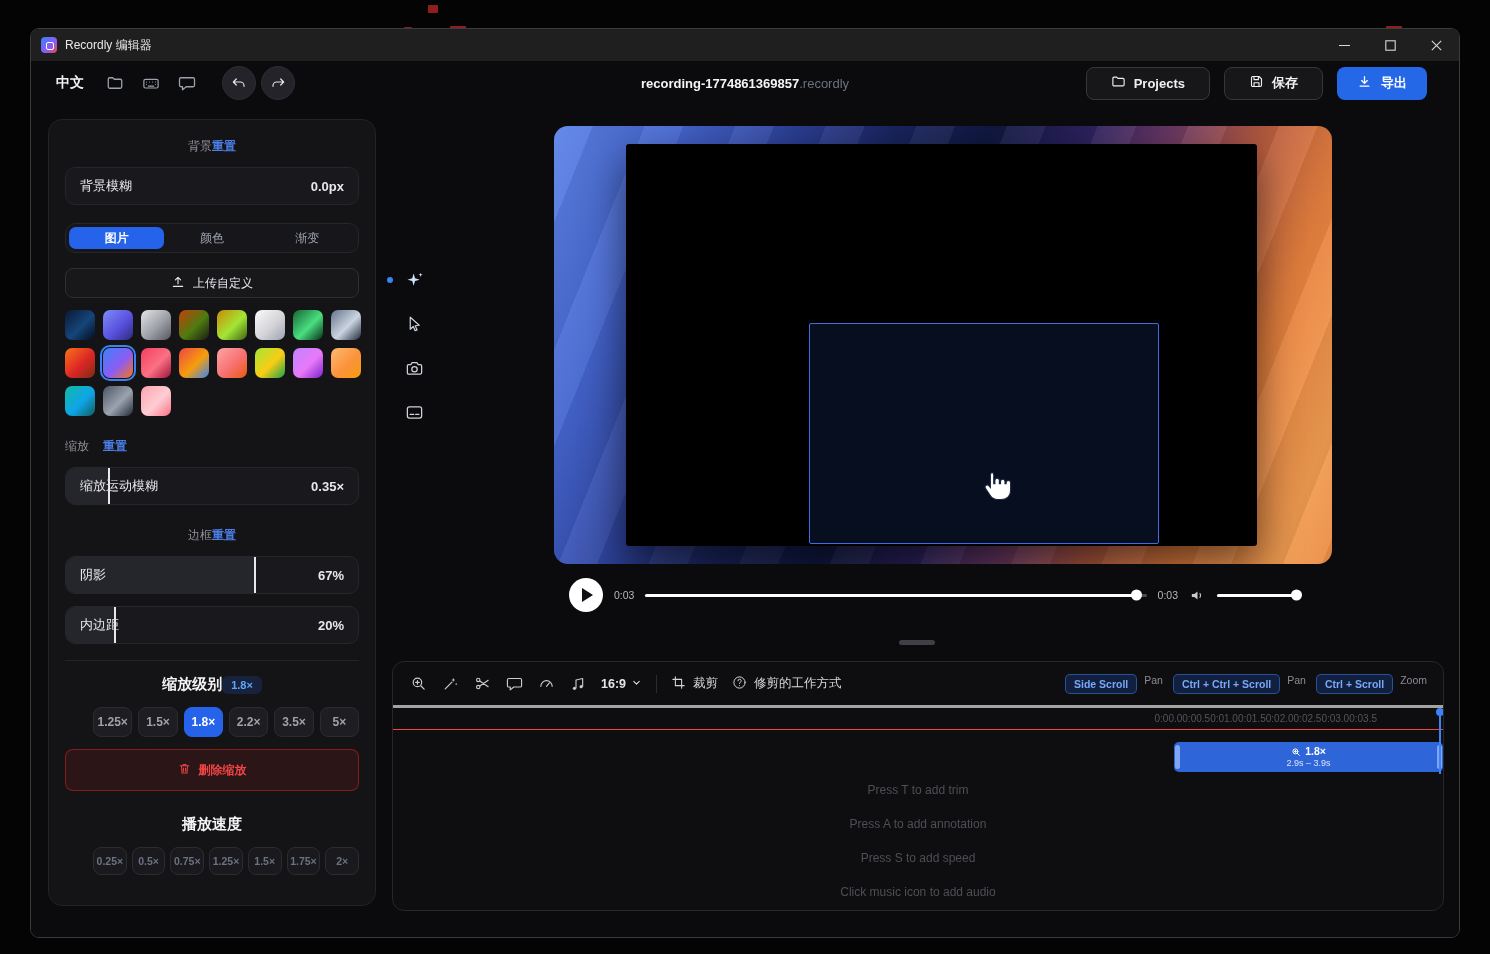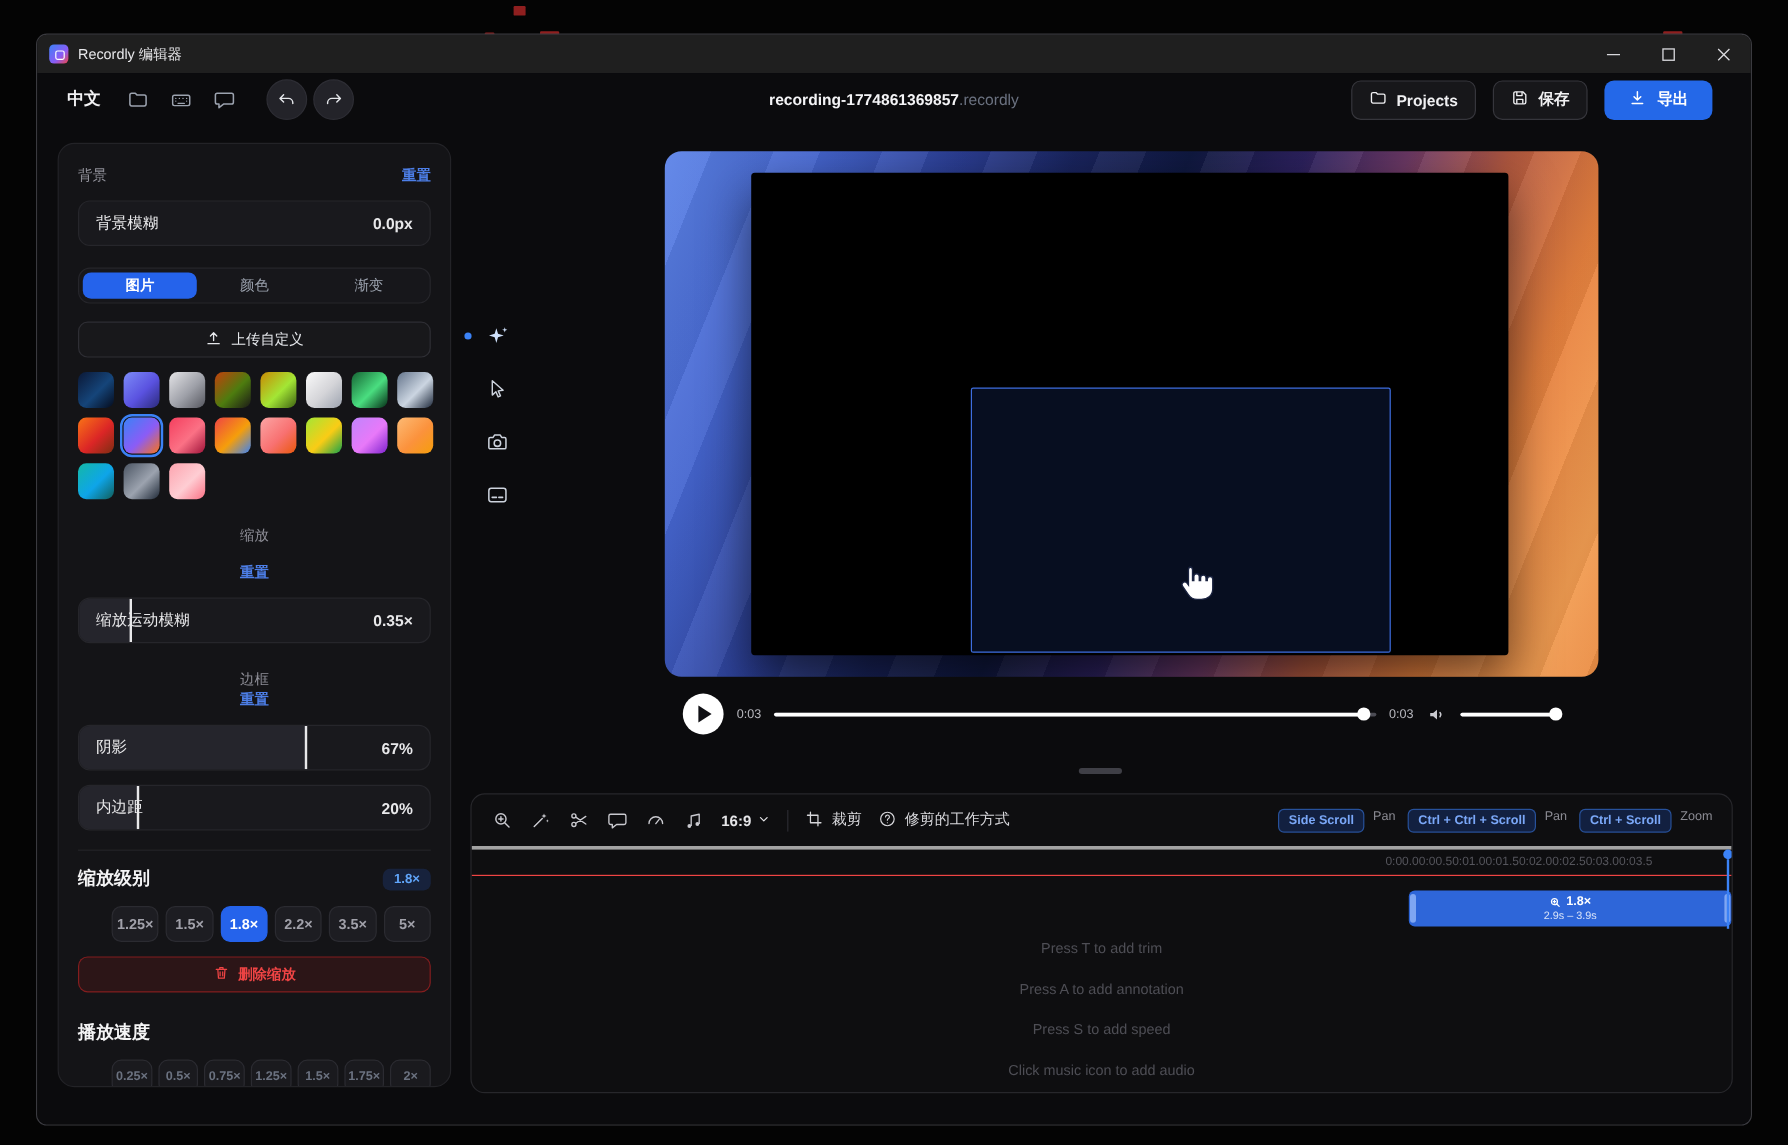--- a/index.html
+++ b/index.html
@@ -22,26 +22,26 @@
   
   .toolbar { position:absolute; left:0; right:0; top:0; height:44px; display:flex; align-items:center; padding:0 32px 0 25px; }
   .lang-btn { font-size:14px; font-weight:700; color:#f2f2f4; margin-right:22px; cursor:pointer; }
   .tb-icon { width:18px; height:18px; color:#9ca3af; margin-right:18px; display:flex; align-items:center; justify-content:center; }
   .circ-btn { width:34px; height:34px; border-radius:50%; background:#232329; border:1px solid #2d2d34; display:flex; align-items:center; justify-content:center; color:#e5e7eb; margin-right:5px; }
   .circ-btn.undo { margin-left:8px; }
   .file-title { position:absolute; left:50%; top:50%; transform:translate(-50%,-50%); font-size:13px; white-space:nowrap; }
   .file-name { font-weight:700; color:#f4f4f6; }
   .file-ext { color:#6b7280; }
   .tb-right { margin-left:auto; display:flex; align-items:center; gap:14px; }
-  .ghost-btn { height:33px; padding:0 14px; border-radius:8px; background:#17171a; border:1px solid #36363c; color:#f0f0f2; font-size:13px; font-weight:600; display:flex; align-items:center; gap:8px; }
+  .ghost-btn { height:33px; padding:0 24px; border-radius:8px; background:#17171a; border:1px solid #36363c; color:#f0f0f2; font-size:13px; font-weight:600; display:flex; align-items:center; gap:8px; }
   .primary-btn { height:33px; padding:0 20px; border-radius:8px; background:#2468e8; color:#fff; font-size:13px; font-weight:700; display:flex; align-items:center; gap:9px; border:none; }
 
   
   .sidebar { position:absolute; left:17px; top:58px; width:328px; height:787px; background:#141417; border:1px solid #232327; border-radius:14px; padding:18px 16px; overflow:hidden; }
-  .sec-head { display:flex; justify-content:space-between; align-items:center; }
+  .sec-head { display:flex; justify-content:center; align-items:center; }
   .sec-head.inline { justify-content:flex-start; gap:14px; }
   .sec-title { font-size:12px; color:#8f8f98; }
   .reset-link { font-size:12px; color:#4d7fe8; font-weight:700; cursor:pointer; }
   .slider-row { position:relative; height:38px; background:#19191d; border:1px solid #26262b; border-radius:10px; overflow:hidden; display:flex; align-items:center; justify-content:space-between; padding:0 14px; margin-top:12px; cursor:pointer; }
   .sfill { position:absolute; left:0; top:0; bottom:0; background:#25252c; border-right:2px solid #e8e8ea; }
   .slabel { position:relative; font-size:13px; color:#e8e8ea; }
   .svalue { position:relative; font-size:13px; font-weight:700; color:#e8e8ea; }
   .tabs { display:flex; background:#17171b; border:1px solid #26262b; border-radius:10px; padding:3px; height:30px; margin-top:18px; }
   .tab { flex:1; display:flex; align-items:center; justify-content:center; font-size:12px; color:#9ca3af; border-radius:7px; cursor:pointer; }
   .tab.active { background:#2563eb; color:#fff; font-weight:700; }
@@ -50,22 +50,22 @@
   .thumb { width:30px; height:30px; border-radius:7px; cursor:pointer; }
   .thumb.selected { outline:2px solid #3b82f6; outline-offset:1px; }
   .divider { height:1px; background:#232327; margin:16px 0 14px; }
   .big-head { font-size:15px; font-weight:700; color:#f4f4f5; }
   .badge { background:rgba(37,99,235,.18); color:#60a5fa; font-size:11px; font-weight:700; border-radius:6px; padding:3px 9px; }
   .opt-row { display:flex; gap:6px; margin-top:13px;margin-left:28px; }
   .opt-btn { flex:1; height:30px; display:flex; align-items:center; justify-content:center; background:#1d1d22; border:1px solid #2b2b31; border-radius:8px; font-size:12px; font-weight:700; color:#a1a1aa; cursor:pointer; }
   .opt-btn.active { background:#2563eb; border-color:#2563eb; color:#fff; }
   .opt-btn.speed { height:28px; font-size:10.5px; color:#6b7280; background:#1a1a1e; gap:5px; }
   .opt-row.speeds { gap:5px; }
-  .delete-btn { margin-top:12px; height:30px; border-radius:8px; background:rgba(153,27,27,.18); border:1px solid rgba(220,38,38,.5); color:#ef4444; font-size:12px; font-weight:700; display:flex; align-items:center; justify-content:center; gap:8px; cursor:pointer; }
-  .mt22 { margin-top:22px;flex-direction:column; } .mt24 { margin-top:24px; }
+  .delete-btn { margin-top:12px; height:42px; border-radius:8px; background:rgba(153,27,27,.18); border:1px solid rgba(220,38,38,.5); color:#ef4444; font-size:12px; font-weight:700; display:flex; align-items:center; justify-content:center; gap:8px; cursor:pointer; }
+  .mt22 { margin-top:22px; } .mt24 { margin-top:24px; }
 
   
   .preview { position:absolute; left:523px; top:65px; width:778px; height:438px; border-radius:14px; overflow:hidden;
     background:linear-gradient(112deg,#5d84e8 0%,#4565cf 14%,#2c3f96 26%,#1a2560 36%,#101942 46%,#2d2260 56%,#6e3a67 65%,#b55a41 74%,#e8823f 84%,#f29d52 94%,#ea8c44 100%); }
   .preview::before { content:''; position:absolute; inset:0; background:repeating-linear-gradient(112deg,rgba(255,255,255,.05) 0 36px,rgba(0,0,0,.06) 36px 84px); }
   .video-screen { position:absolute; left:72px; top:18px; width:631px; height:402px; background:#000; border-radius:3px; box-shadow:0 18px 40px rgba(0,0,0,.55); }
   .zoom-select { position:absolute; left:255px; top:197px; width:350px; height:221px; background:rgba(37,72,160,.20); border:1.5px solid #3e6ee0; border-radius:2px; }
   .hand-cursor { position:absolute; left:168px; top:144px; width:36px; height:36px; }
 
   

